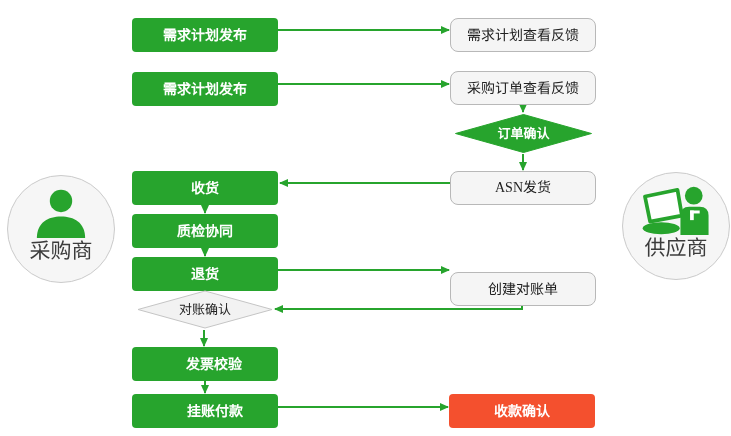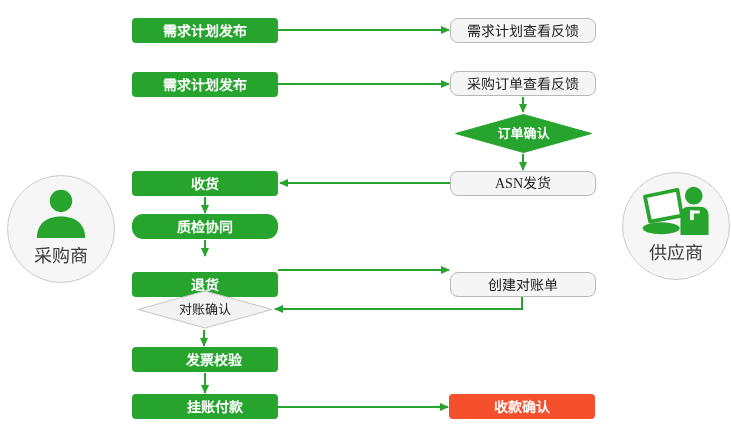--- a/index.html
+++ b/index.html
@@ -7,40 +7,40 @@
     --plain-bg:#f5f5f5; --plain-border:#b8b8b8; --plain-text:#222;
     --diamond-bg:#f2f2f2; --diamond-border:#c5c5c5;
     --circle-bg:#f6f6f6; --circle-border:#cbcbcb; --label-text:#3c3c3c;
   }
   html,body{margin:0;padding:0;background:#fff;}
   body{font-family:"Liberation Sans","DejaVu Sans",sans-serif;}
   .stage{position:relative;width:731px;height:436px;background:#fff;overflow:hidden;}
   .edges{position:absolute;left:0;top:0;width:731px;height:436px;pointer-events:none;}
   .edge{fill:none;stroke:var(--green);stroke-width:2;}
   .arrow-fill{fill:var(--green);}
-  .node{position:absolute;width:146px;height:25px;box-sizing:border-box;
+  .node{position:absolute;width:146px;height:34px;box-sizing:border-box;
         display:flex;align-items:center;justify-content:center;
         font-size:14px;line-height:1;border-radius:4px;white-space:nowrap;}
   .node.green{background:var(--green);color:#fff;font-weight:700;}
   .node.plain{background:var(--plain-bg);border:1px solid var(--plain-border);
               color:var(--plain-text);border-radius:8px;}
   .node.red{background:var(--red);color:#fff;font-weight:700;}
   .diamond{position:absolute;display:flex;align-items:center;justify-content:center;}
   .diamond svg{position:absolute;left:0;top:0;width:100%;height:100%;}
   .diamond .dlabel{position:relative;font-size:13px;line-height:1;white-space:nowrap;}
   .diamond.green-d polygon{fill:var(--green);stroke:var(--green);}
   .diamond.green-d .dlabel{color:#fff;font-weight:700;}
   .diamond.gray-d polygon{fill:var(--diamond-bg);stroke:var(--diamond-border);}
   .diamond.gray-d .dlabel{color:var(--plain-text);}
   .actor{position:absolute;width:108px;height:108px;border-radius:50%;box-sizing:border-box;
          background:var(--circle-bg);border:1px solid var(--circle-border);
          display:flex;flex-direction:column;align-items:center;}
   .actor .icon{margin-top:10px;height:52px;display:flex;align-items:flex-end;justify-content:center;}
   .actor .icon svg .g{fill:var(--green);}
-  .actor .alabel{margin-top:8px;font-size:18px;color:var(--label-text);line-height:1.2;}
+  .actor .alabel{margin-top:0;font-size:21px;color:var(--label-text);line-height:1.2;}
 </style>
 </head>
 <body>
 
 <div class="stage">
 
   <svg class="edges" viewBox="0 0 731 436">
     <defs>
       <marker id="arrowhead" markerUnits="userSpaceOnUse" markerWidth="9" markerHeight="8" refX="8" refY="4" orient="auto">
         <path class="arrow-fill" d="M0,0 L9,4 L0,8 Z"></path>
@@ -80,22 +80,22 @@
         <rect x="69" y="33" width="5" height="13" fill="#ffffff"></rect>
         <rect x="69" y="33" width="13" height="4" fill="#ffffff"></rect>
       </svg>
     </span>
     <span class="alabel">供应商</span>
   </div>
 
   <div class="node green" style="left:132px;top:18px;">需求计划发布</div>
   <div class="node green" style="left:132px;top:72px;">需求计划发布</div>
   <div class="node green" style="left:132px;top:171px;">收货</div>
-  <div class="node green" style="left:132px;top:214px;border-radius:11px;">质检协同</div>
-  <div class="node green" style="left:132px;top:272px;">退货</div>
+  <div class="node green" style="left:132px;top:214px;">质检协同</div>
+  <div class="node green" style="left:132px;top:257px;">退货</div>
   <div class="node green" style="left:132px;top:347px;padding-left:18px;">发票校验</div>
   <div class="node green" style="left:132px;top:394px;padding-left:20px;">挂账付款</div>
 
   <div class="diamond gray-d" style="left:137px;top:290px;width:136px;height:39px;">
     <svg viewBox="0 0 136 39" preserveAspectRatio="none">
       <polygon points="68,1 135,19.5 68,38 1,19.5" stroke-width="1"></polygon>
     </svg>
     <span class="dlabel">对账确认</span>
   </div>
 

